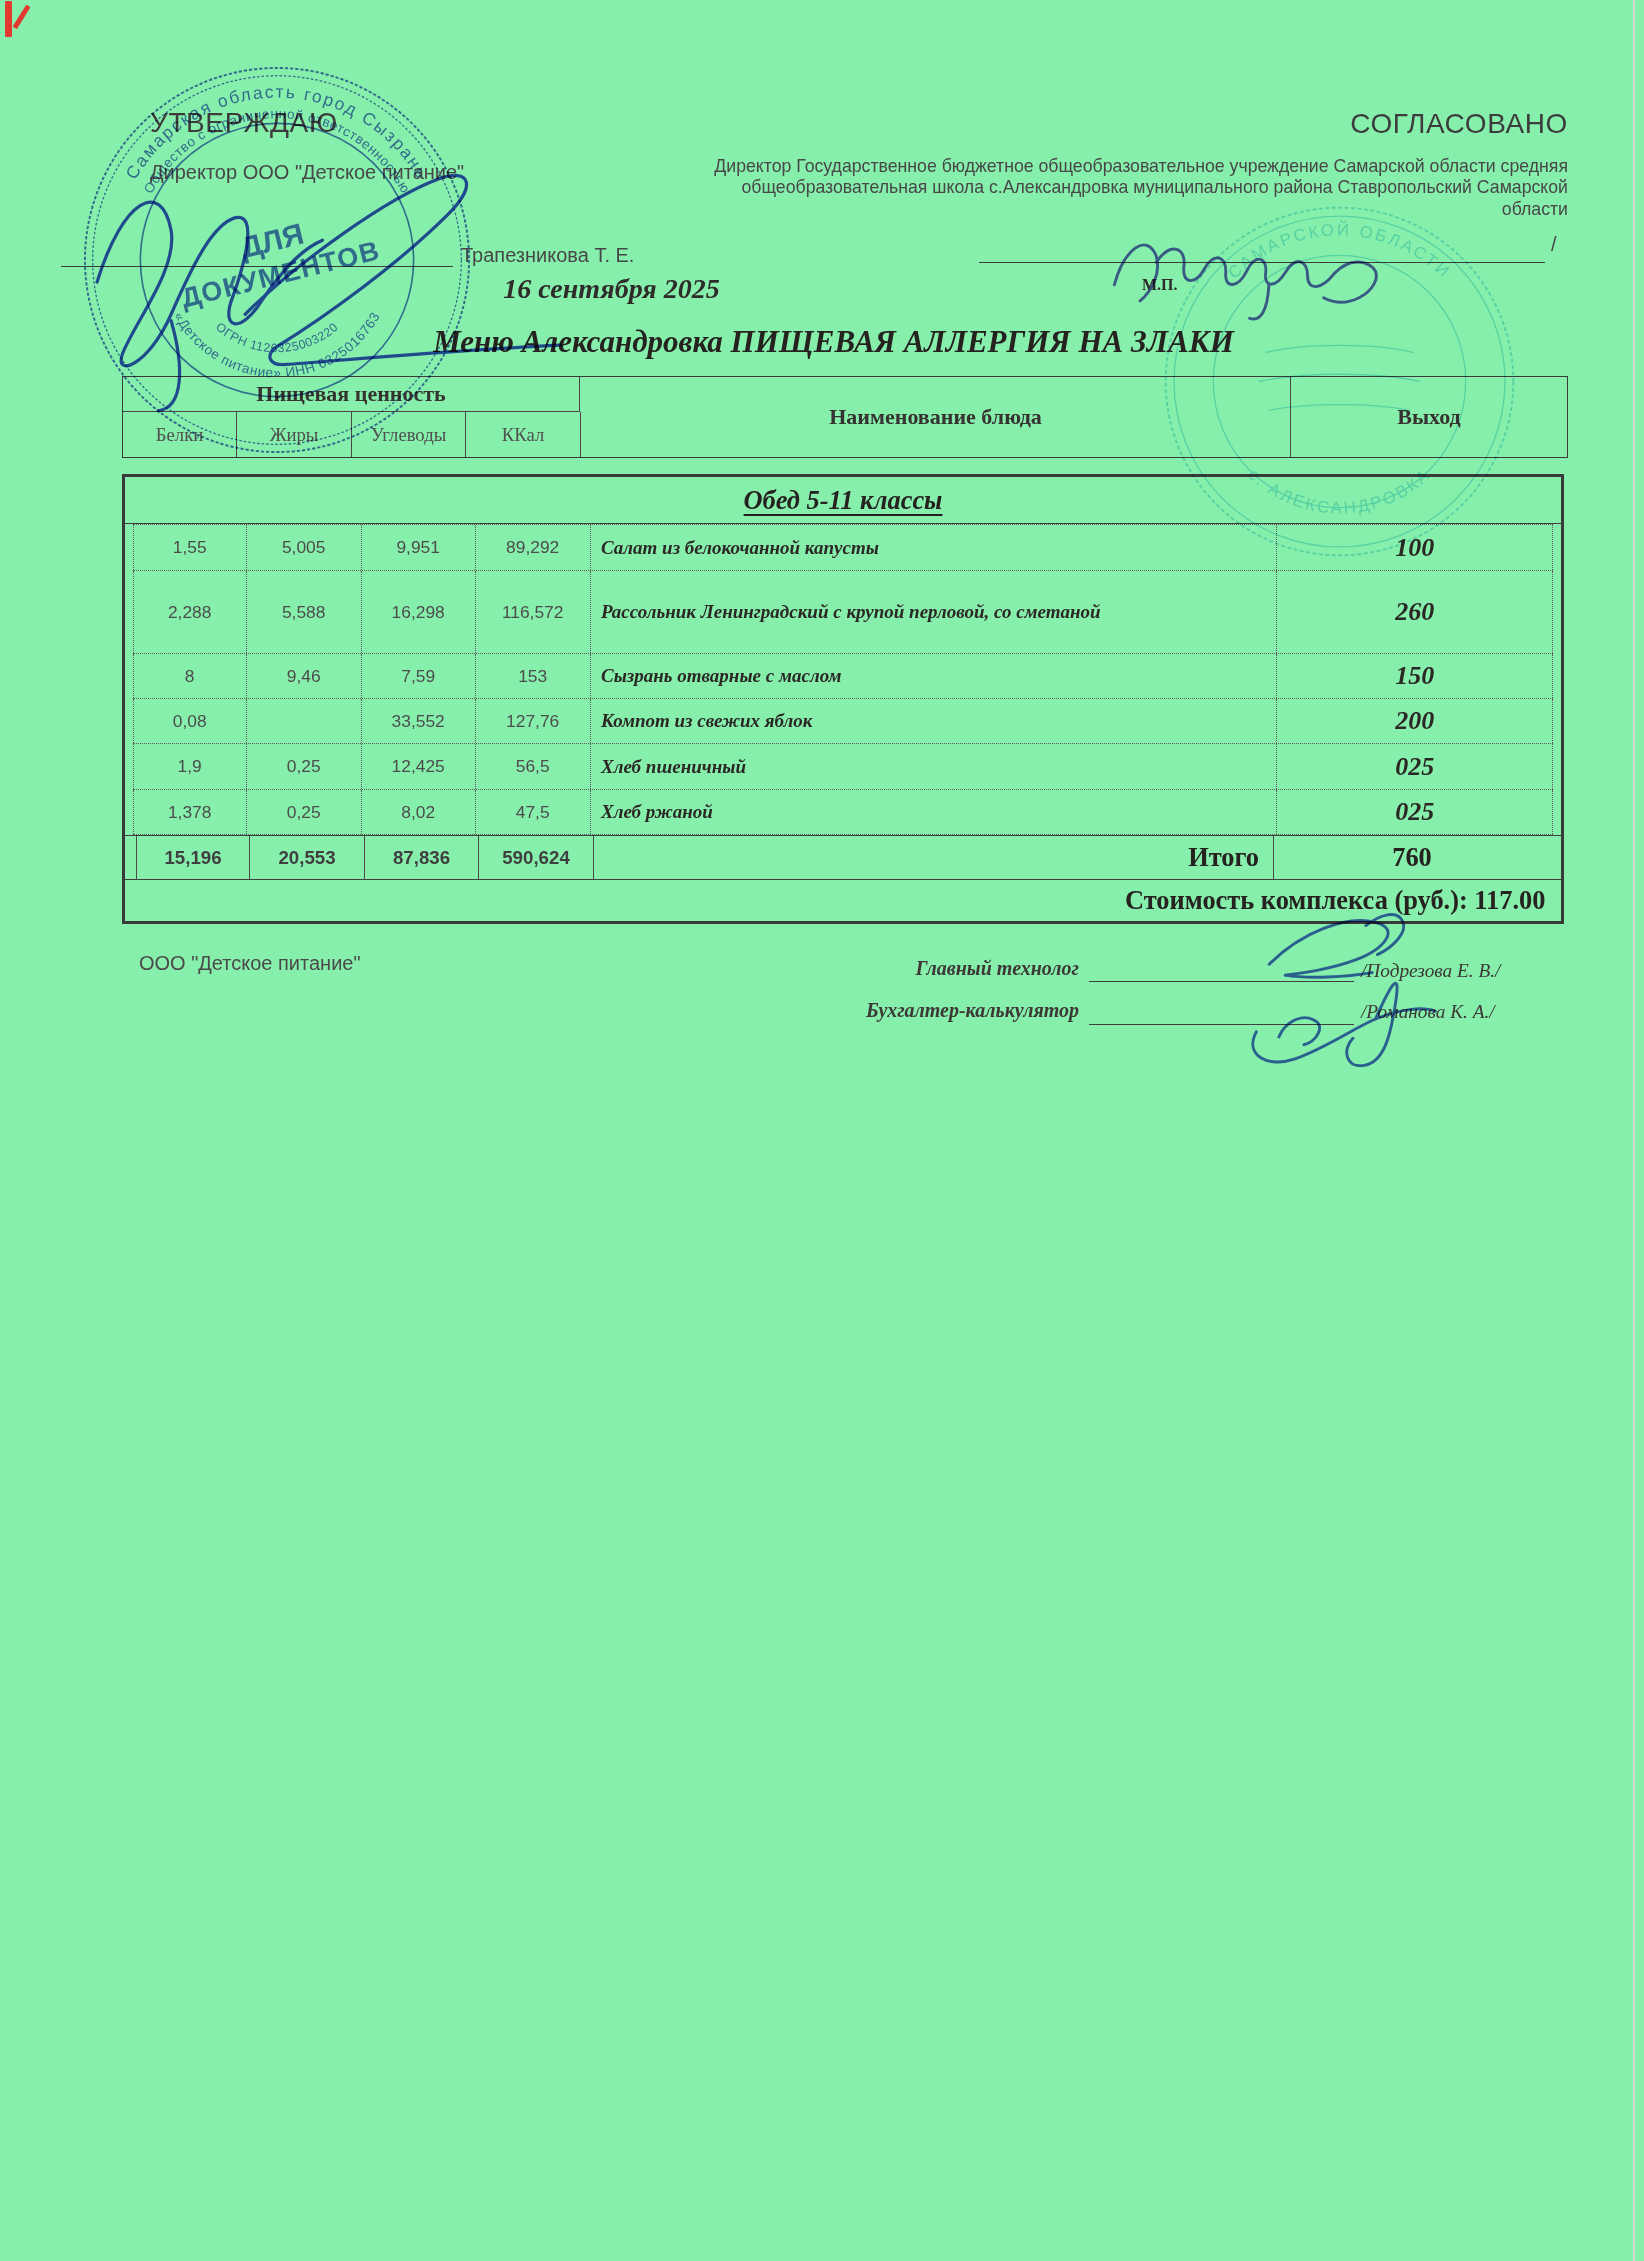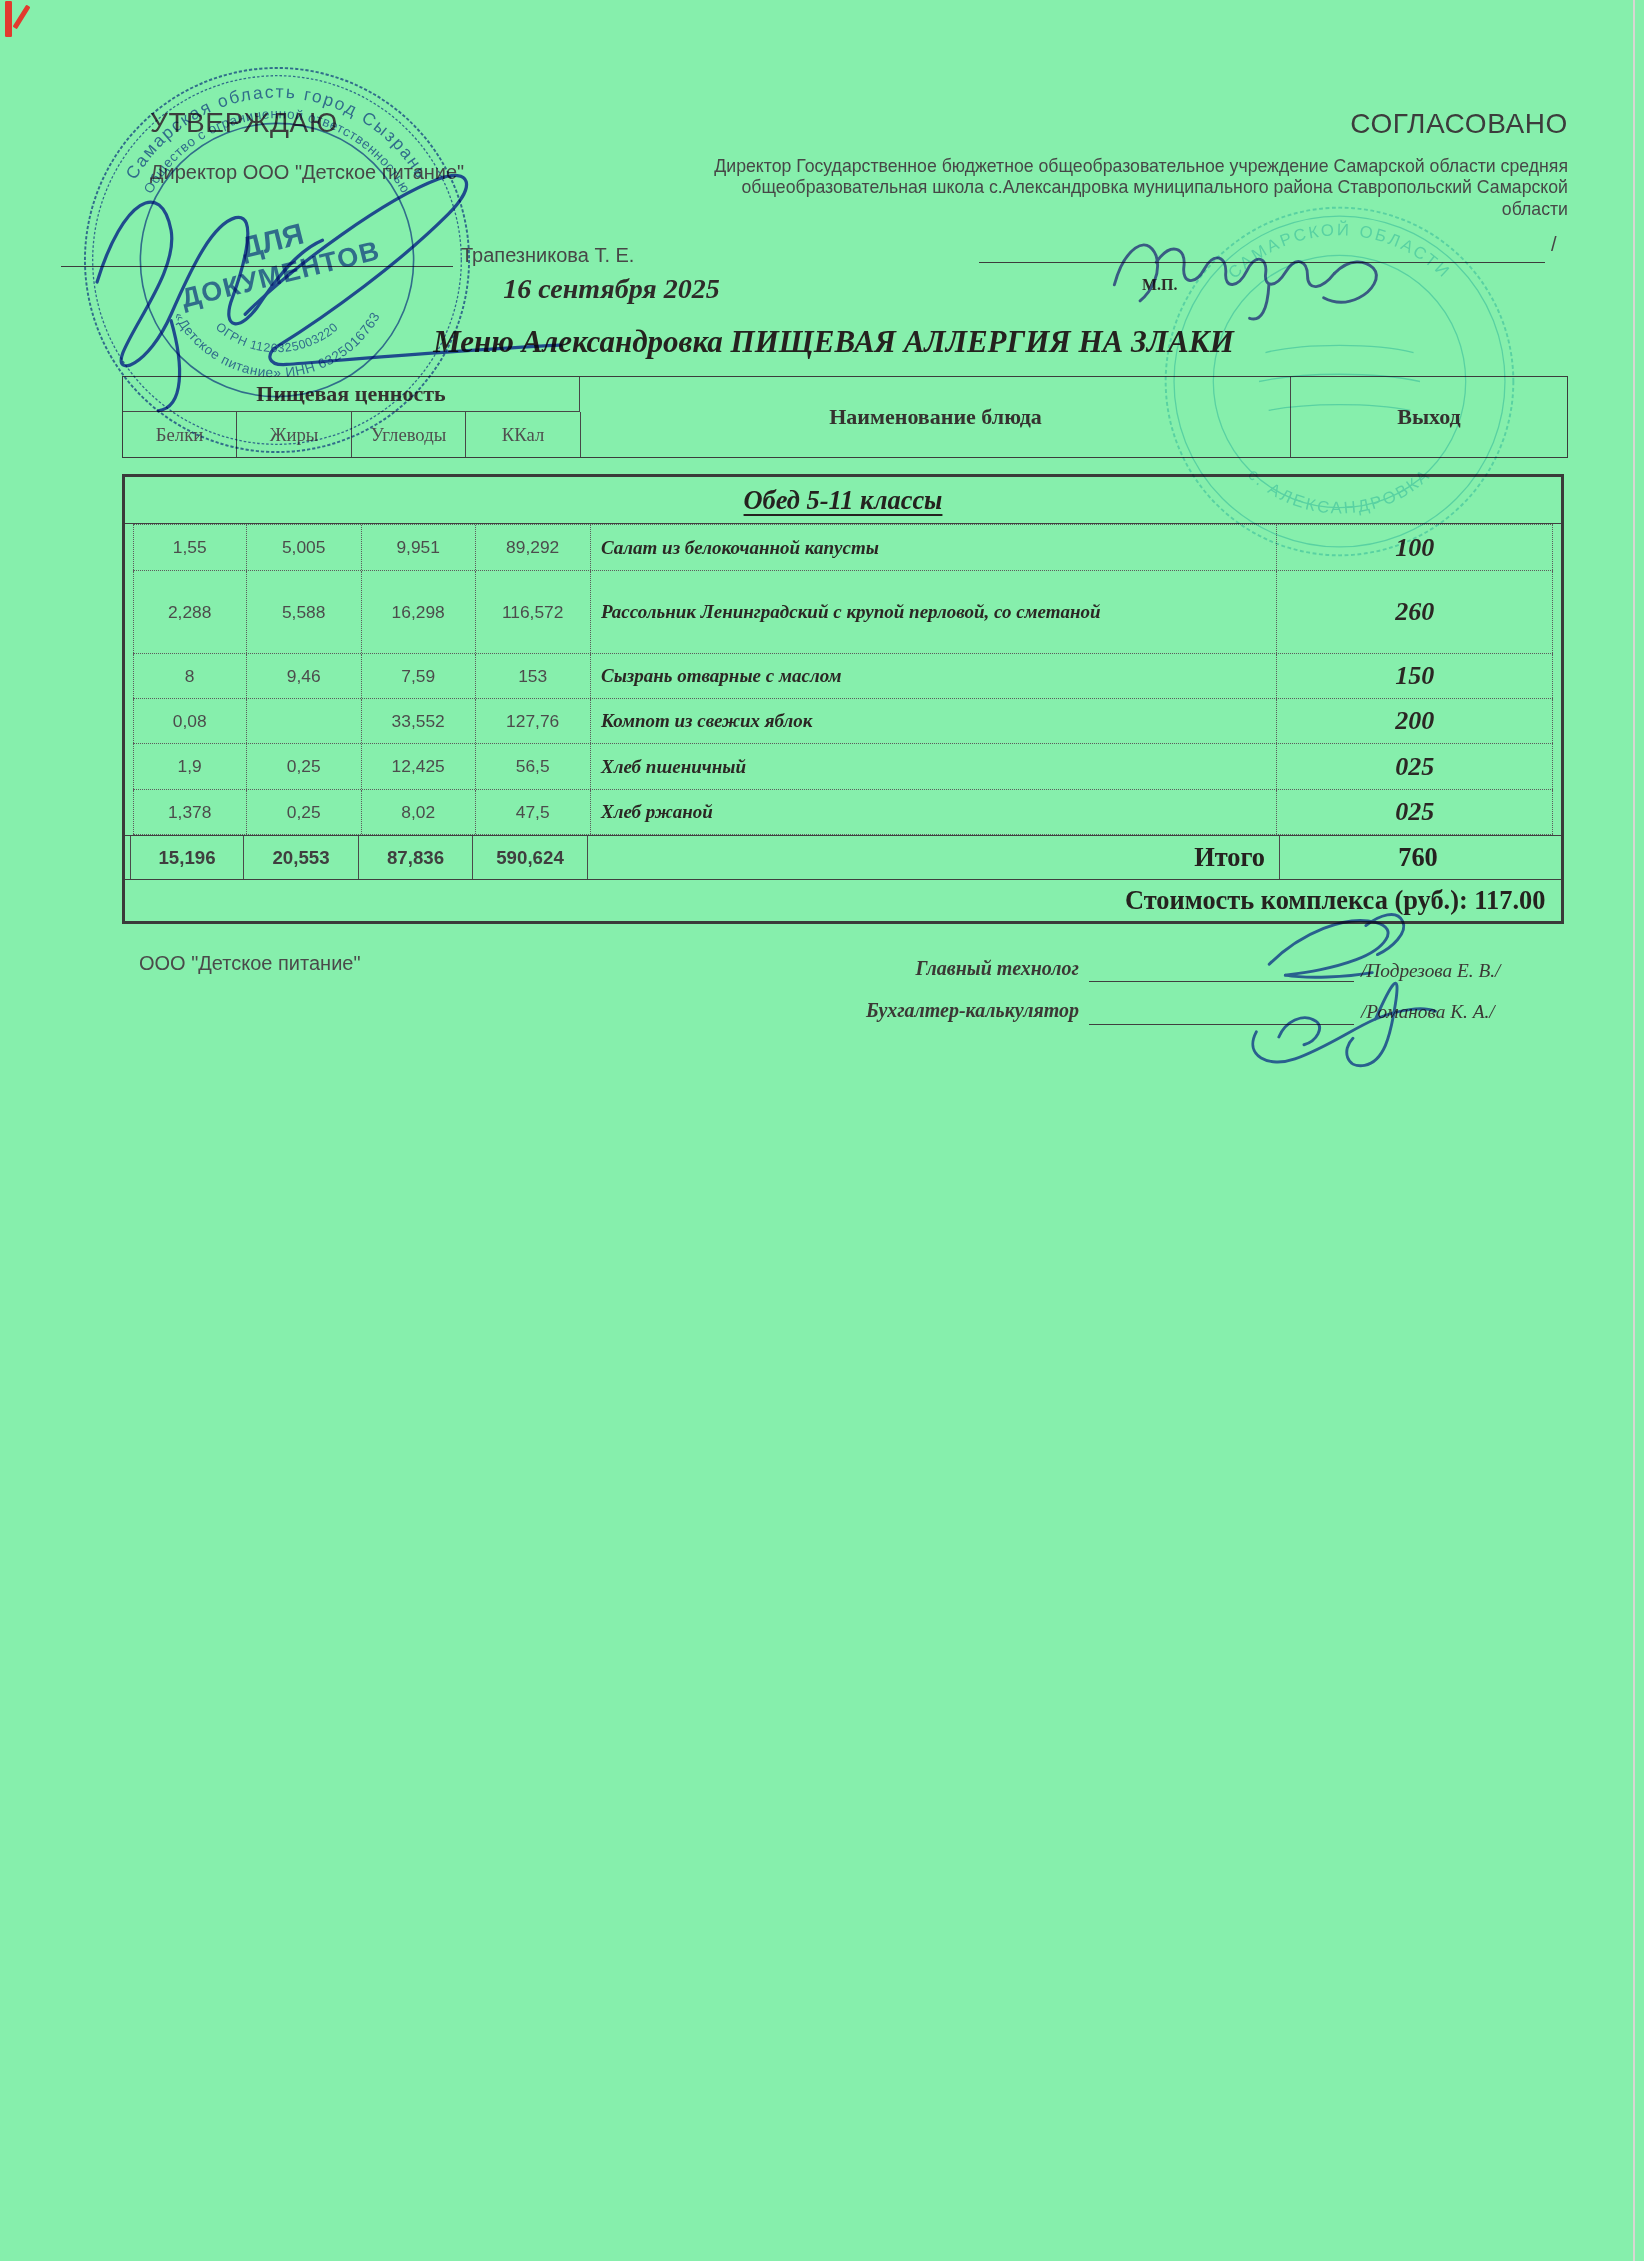--- a/index.html
+++ b/index.html
@@ -60,21 +60,21 @@
     border-right:1.3px dotted #5c5c5c;}
   .dcell.cl{border-left:1.3px dotted #5c5c5c;}
   .num{font-family:"Liberation Sans",sans-serif;font-size:17.4px;color:#4c4c4c;}
   .c-p{width:114px;}.c-f{width:115px;}.c-c{width:114px;}.c-k{width:115px;}
   .c-d{flex:1;justify-content:flex-start;padding-left:10.3px;}
   .c-o{width:276px;}
   .dish-name{font-weight:bold;font-style:italic;font-size:19px;line-height:1.55;color:#2b2724;}
   .out-val{font-weight:bold;font-style:italic;font-size:26px;color:#2b2724;}
   .row-h70{height:45px;}.row-h128{height:82px;}.row-h69{height:44px;}
   .row-2 .c-d{padding-right:97px;}
-  .total-row{display:flex;height:43px;border-top:1.9px solid #3f3f3f;padding:0 5px;}
+  .total-row{display:flex;height:43px;border-top:1.9px solid #3f3f3f;padding:0 11px;}
   .tcell{display:flex;align-items:center;justify-content:center;box-sizing:border-box;
     border-right:1.3px solid #4a4a4a;}
   .tcell.cl{border-left:1.3px solid #4a4a4a;}
   .tnum{font-family:"Liberation Sans",sans-serif;font-weight:bold;font-size:18.7px;color:#3f3f3f;}
   .t-label{flex:1;justify-content:flex-end;padding-right:14px;
     font-weight:bold;font-size:26.4px;color:#25221f;}
   .t-out{width:276px;font-weight:bold;font-size:26.4px;color:#25221f;border-right:none;}
   .cost-row{height:41px;border-top:1.9px solid #3f3f3f;display:flex;align-items:center;
     justify-content:flex-end;padding-right:15.5px;font-weight:bold;font-size:26.4px;color:#25221f;}
   

